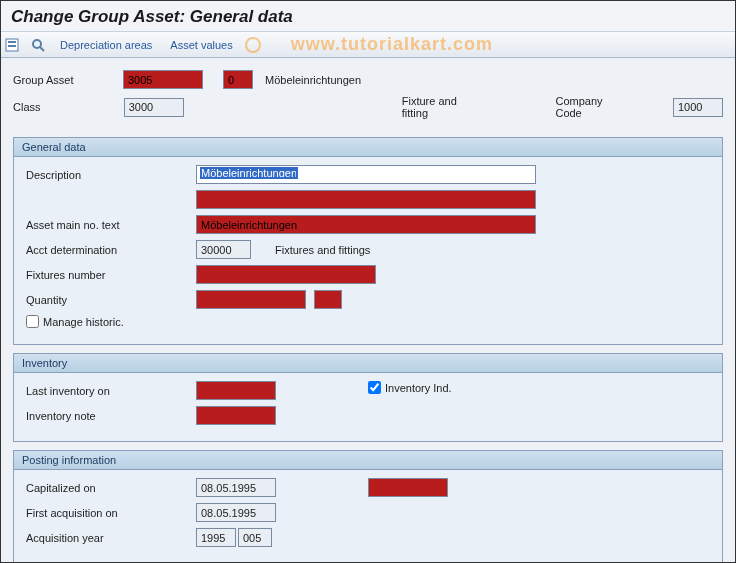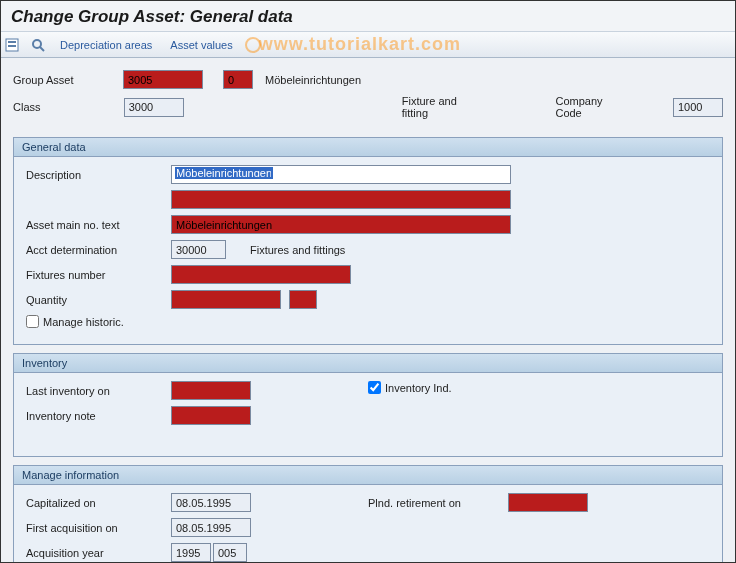--- a/index.html
+++ b/index.html
@@ -76,21 +76,21 @@
     padding: 3px 8px;
     color: #1d3e63;
     font-size: 11px;
   }
   .fs-body { padding: 8px 12px; }
   .row {
     display: flex;
     align-items: center;
     margin-bottom: 6px;
   }
-  .lbl-col { width: 145px; }
+  .lbl-col { width: 170px; }
   .sel-text {
     background: #316ac5;
     color: #fff;
     padding: 0 1px;
     outline: 2px solid #316ac5;
     outline-offset: -2px;
   }
   .chk { display:flex; align-items:center; gap:4px; }
   input[type="checkbox"] { width:13px; height:13px; }
   .two-col { display:flex; }
@@ -119,21 +119,21 @@
       </svg>
   </span>
   <span class="tb-icon" title="Display">
     <svg width="14" height="14" viewBox="0 0 14 14">
         <circle cx="6" cy="6" r="4" fill="none" stroke="#5a7ea8" stroke-width="2"></circle>
         <line x1="9" y1="9" x2="13" y2="13" stroke="#5a7ea8" stroke-width="2"></line>
       </svg>
   </span>
   <span class="tb-link">Depreciation areas</span>
   <span class="tb-link">Asset values</span>
-  <span style="display:inline-flex;align-items:center;">
+  <span style="display:inline-flex;align-items:center;gap:32px;">
     <span class="wm-circle"></span>
     <span class="watermark">www.tutorialkart.com</span>
   </span>
 </div>
 
 <div class="content">
 
   <div style="padding:4px 0 10px 0;">
     <div class="row">
       <span class="label" style="width:110px;">Group Asset</span>
@@ -195,54 +195,53 @@
   </div>
 
   <div class="fieldset">
     <div class="legend">Inventory</div>
     <div class="fs-body two-col">
       <div class="col">
         <div class="row">
           <span class="lbl-col">Last inventory on</span>
           <input type="text" style="width: 80px;" value="">
         </div>
-        <div class="row" style="margin-bottom:15px;">
+        <div class="row" style="margin-bottom:0;">
           <span class="lbl-col">Inventory note</span>
           <input type="text" style="width: 80px;" value="">
         </div>
       </div>
       <div class="col">
         <div class="row chk">
           <input type="checkbox" checked="" style="">
           <span>Inventory Ind.</span>
         </div>
       </div>
     </div>
   </div>
 
   <div class="fieldset">
-    <div class="legend">Manage information</div>
+    <div class="legend">Posting information</div>
     <div class="fs-body two-col">
       <div class="col">
         <div class="row">
           <span class="lbl-col">Capitalized on</span>
           <input type="text" style="width: 80px;" readonly="" class="ro" value="08.05.1995">
         </div>
         <div class="row">
           <span class="lbl-col">First acquisition on</span>
           <input type="text" style="width: 80px;" readonly="" class="ro" value="08.05.1995">
         </div>
         <div class="row" style="margin-bottom:0;">
           <span class="lbl-col">Acquisition year</span>
           <input type="text" style="width: 40px;" readonly="" class="ro" value="1995">
           <input type="text" style="width: 34px; margin-left: 2px;" readonly="" class="ro" value="005">
         </div>
       </div>
       <div class="col">
         <div class="row">
-          <span class="col2-lbl">Plnd. retirement on</span>
           <input type="text" style="width: 80px;" value="">
         </div>
       </div>
     </div>
   </div>
 
 </div>
 
 </body></html>

